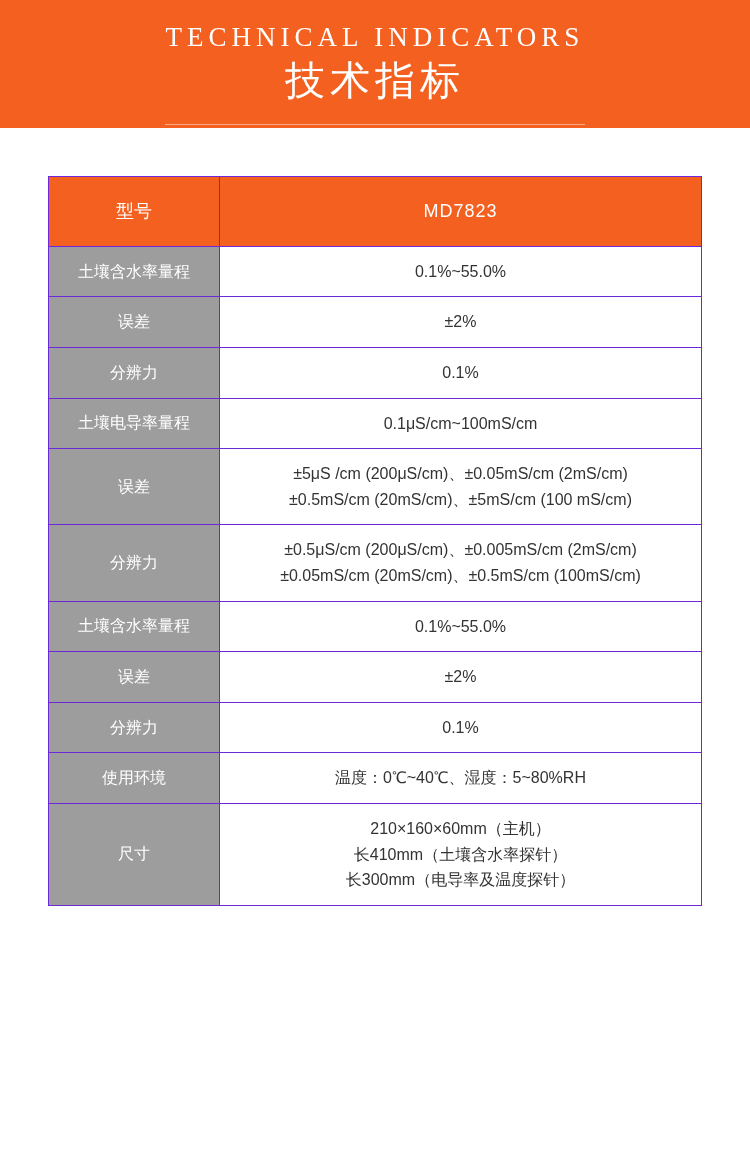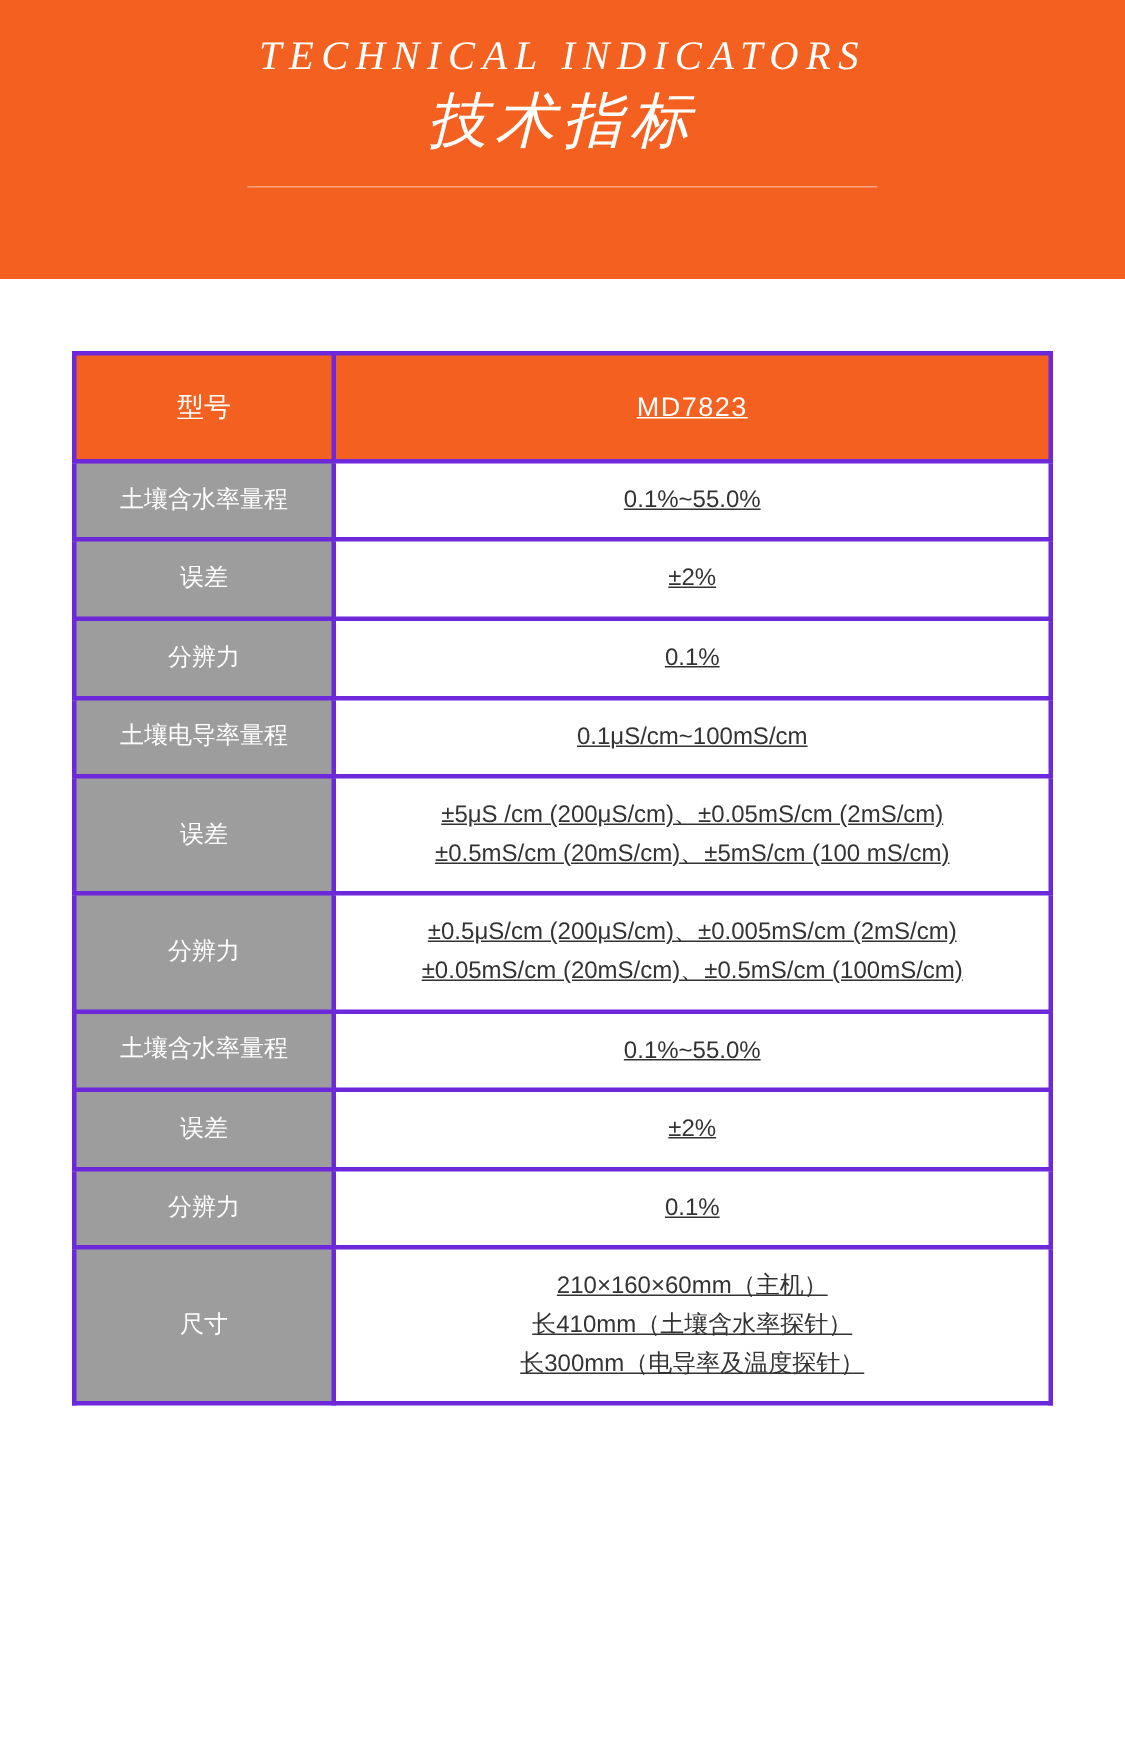--- a/index.html
+++ b/index.html
@@ -15,29 +15,28 @@
   }
   .page {
     position: relative;
     width: 750px;
     height: 1163px;
     background: #ffffff;
   }
   
   .banner {
     width: 750px;
-    height: 186px;
+    height: 128px;
     background: #f4601f;
     box-sizing: border-box;
     display: flex;
     flex-direction: column;
     align-items: center;
     justify-content: flex-start;
     padding-top: 22px;
-    font-style: italic;
   }
   .banner-en {
     color: #ffffff;
     font-family: "Liberation Serif", serif;
     font-size: 27px;
     letter-spacing: 5px;
     font-weight: 400;
     white-space: nowrap;
   }
   .banner-cn {
@@ -57,40 +56,39 @@
   .table-wrap {
     padding: 48px 48px 0 48px;
     box-sizing: border-box;
   }
   table.spec {
     border-collapse: collapse;
     width: 654px;
     table-layout: fixed;
   }
   table.spec td {
-    border: 3px solid #6d28d9;
+    border: 1px solid #6d28d9;
     vertical-align: middle;
   }
   td.label {
     width: 162px;
     background: #9d9d9d;
     color: #ffffff;
     text-align: center;
     font-size: 16px;
     padding: 12px 16px;
     line-height: 1.5;
   }
   td.value {
     background: #ffffff;
     color: #333333;
     text-align: center;
     font-size: 16px;
     padding: 12px 8px;
     line-height: 1.6;
-    text-decoration: underline;
   }
   tr.head td.label {
     background: #f4601f;
     color: #ffffff;
     font-size: 18px;
     padding: 20px 4px;
   }
   tr.head td.value {
     background: #f4601f;
     color: #ffffff;
@@ -148,20 +146,24 @@
           </tr>
           <tr>
             <td class="label">误差</td>
             <td class="value">±2%</td>
           </tr>
           <tr>
             <td class="label">分辨力</td>
             <td class="value">0.1%</td>
           </tr>
           <tr>
+            <td class="label">使用环境</td>
+            <td class="value">温度：0℃~40℃、湿度：5~80%RH</td>
+          </tr>
+          <tr>
             <td class="label">尺寸</td>
             <td class="value ml">210×160×60mm（主机）<br>长410mm（土壤含水率探针）<br>长300mm（电导率及温度探针）</td>
           </tr>
         </tbody>
     </table>
   </div>
 
 </div>
 
 </body></html>

